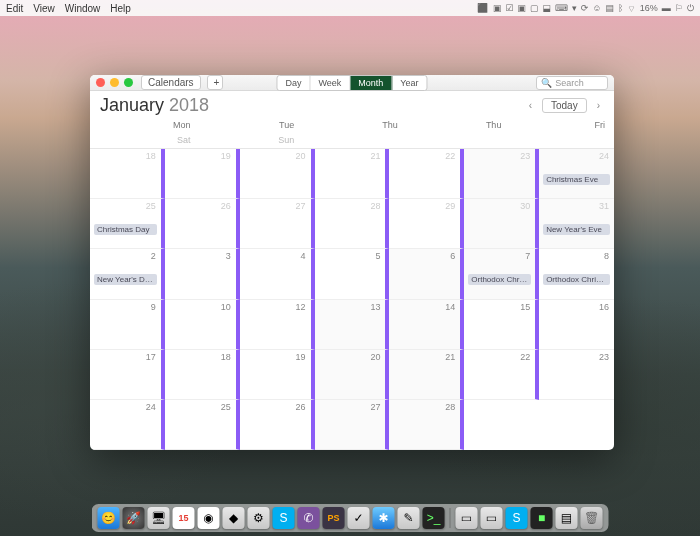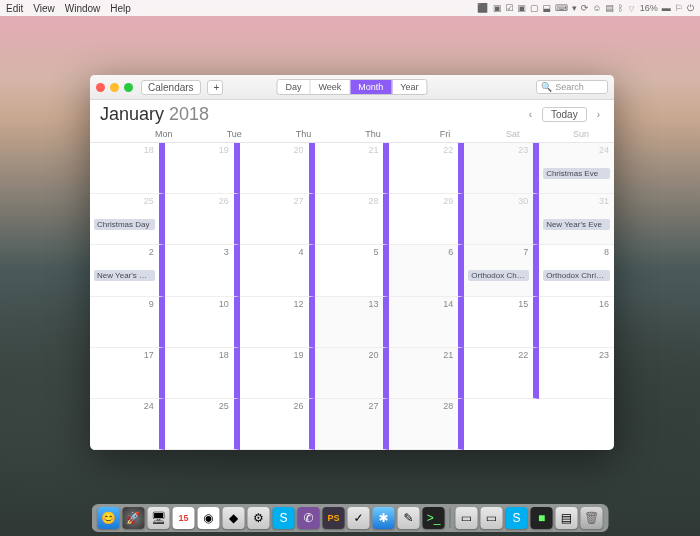--- a/index.html
+++ b/index.html
@@ -32,60 +32,60 @@
 .menubar .status{display:flex;gap:4px;align-items:center;font-size:9px;color:#444}
 .menubar .status span{opacity:.8}
 
 .window{
   position:absolute;left:90px;top:75px;width:524px;height:375px;
   background:#fff;border-radius:5px;box-shadow:0 10px 40px rgba(0,0,0,.45);
   display:flex;flex-direction:column;z-index:10;overflow:hidden;
 }
 .titlebar{
   height:16px;background:linear-gradient(#f7f7f7,#ececec);
-  border-bottom:1px solid #d9d9d9;display:flex;align-items:center;padding:12px 6px;position:relative;
+  border-bottom:1px solid #d9d9d9;display:flex;align-items:center;padding:4px 6px;position:relative;
   font-size:10px;color:#555;
 }
 .traffic{display:flex;gap:5px}
 .traffic .dot{width:9px;height:9px;border-radius:50%}
 .dot.red{background:#ff5f57}.dot.yellow{background:#febc2e}.dot.green{background:#28c840}
 .tb-left{display:flex;align-items:center;gap:6px;margin-left:8px}
 .tb-btn{font-size:10px;color:#555;padding:1px 6px;border:1px solid #ccc;border-radius:3px;background:#fff;cursor:default}
 .plus-btn{width:16px;text-align:center}
 .view-seg{
   position:absolute;left:50%;transform:translateX(-50%);
   display:flex;border:1px solid #c9c9c9;border-radius:3px;overflow:hidden;background:#fff;
 }
 .view-seg div{font-size:9px;padding:2px 8px;color:#555;border-right:1px solid #d9d9d9}
 .view-seg div:last-child{border-right:none}
-.view-seg .active{background:#8b5cf6;color:#fff}
+.view-seg .active{background:#14532d;color:#fff}
 .search{
   margin-left:auto;display:flex;align-items:center;gap:3px;
   border:1px solid #ccc;border-radius:3px;padding:1px 4px;background:#fff;color:#999;font-size:9px;width:72px;
 }
 .header{
   display:flex;align-items:center;padding:4px 10px 2px;
 }
 .title{font-size:18px;font-weight:300;color:#333}
 .title .year{color:#888;font-weight:300}
 .nav{margin-left:auto;display:flex;align-items:center;gap:6px;font-size:10px;color:#555}
 .chev{font-size:10px;color:#888;cursor:default;padding:0 4px}
 .today-btn{border:1px solid #ccc;border-radius:3px;padding:1px 8px;font-size:10px;background:#fff}
 .weekdays{
-  display:grid;grid-template-columns:repeat(7,1fr);
-  font-size:9px;color:#777;text-align:right;padding:0 19px;
+  display:grid;grid-template-columns:repeat(5,1fr);
+  font-size:9px;color:#777;text-align:right;padding:0 3px;
 }
 .weekdays div{padding:2px 6px 3px}
 .weekdays .wknd{color:#bbb}
 .grid{
   flex:1;display:grid;grid-template-columns:repeat(7,1fr);grid-template-rows:repeat(6,1fr);
   border-top:1px solid #e6e6e6;
 }
 .cell{
-  border-right:6px solid #8b5cf6;border-bottom:1px solid #eee;
+  border-right:4px solid #8b5cf6;border-bottom:1px solid #eee;
   position:relative;padding:2px 4px;overflow:hidden;
 }
 .cell:nth-child(7n){border-right:none}
 .cell.wknd{background:#fafafa}
 .cell.other .num{color:#ccc}
 .num{position:absolute;top:2px;right:5px;font-size:9px;color:#888}
 .num.first{color:#555}
 .event{
   margin-top:23px;font-size:8px;padding:1px 3px;border-radius:2px;
   background:#d7dbe5;color:#4a4a58;white-space:nowrap;overflow:hidden;text-overflow:ellipsis;

